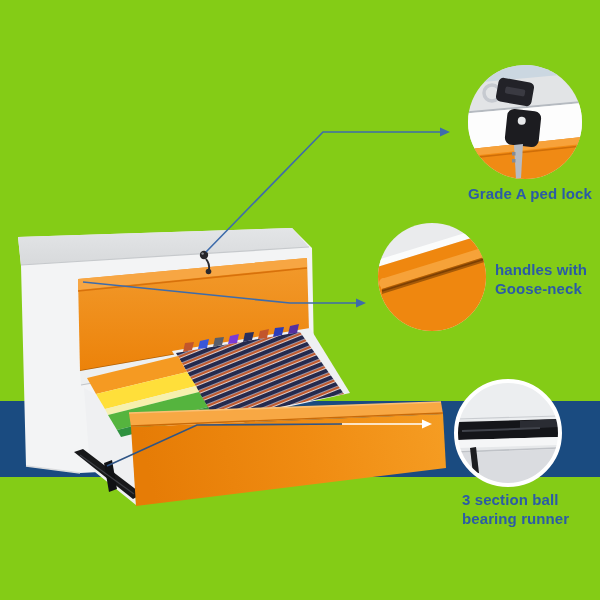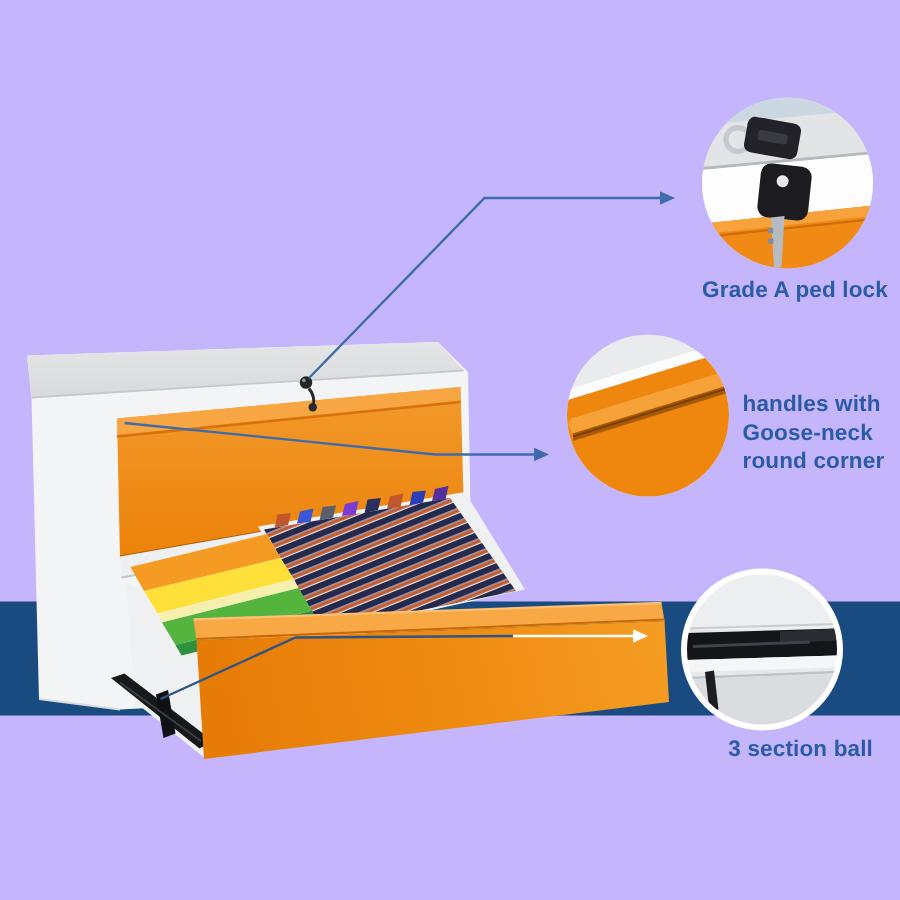--- a/index.html
+++ b/index.html
@@ -1,18 +1,18 @@
 <!DOCTYPE html>
 <html><head>
 <meta charset="utf-8">
 <style>
   html,body{margin:0;padding:0;background:#ffffff;}
   .stage{
     position:relative;width:600px;height:600px;overflow:hidden;
-    background:#c4b5fd;
+    background:#84cc16;
     font-family:"Liberation Sans", sans-serif;
   }
   .stage svg{position:absolute;left:0;top:0;}
   .feature-label{
     position:absolute;
     color:#2b5ba6;
     font-size:15px;
     font-weight:bold;
     line-height:19px;
     letter-spacing:0.1px;
@@ -190,20 +190,20 @@
     </g>
     <circle cx="508" cy="433" r="52" fill="none" stroke="#ffffff" stroke-width="4"></circle>
   </g>
 </svg>
 
   <div class="feature-label centered" style="left:455px;top:184px;width:150px;">Grade A ped lock</div>
 
   <div class="feature-label" style="left:495px;top:260px;width:100px;">
     <div>handles with</div>
     <div>Goose-neck</div>
-    <div>round corner</div>
   </div>
 
-  <div class="feature-label" style="left:462px;top:490px;width:120px;text-align:right;">
+  <div class="feature-label" style="left:462px;top:490px;width:120px;">
     <div>3 section ball</div>
+    <div>bearing runner</div>
   </div>
 
 </div>
 
 </body></html>

